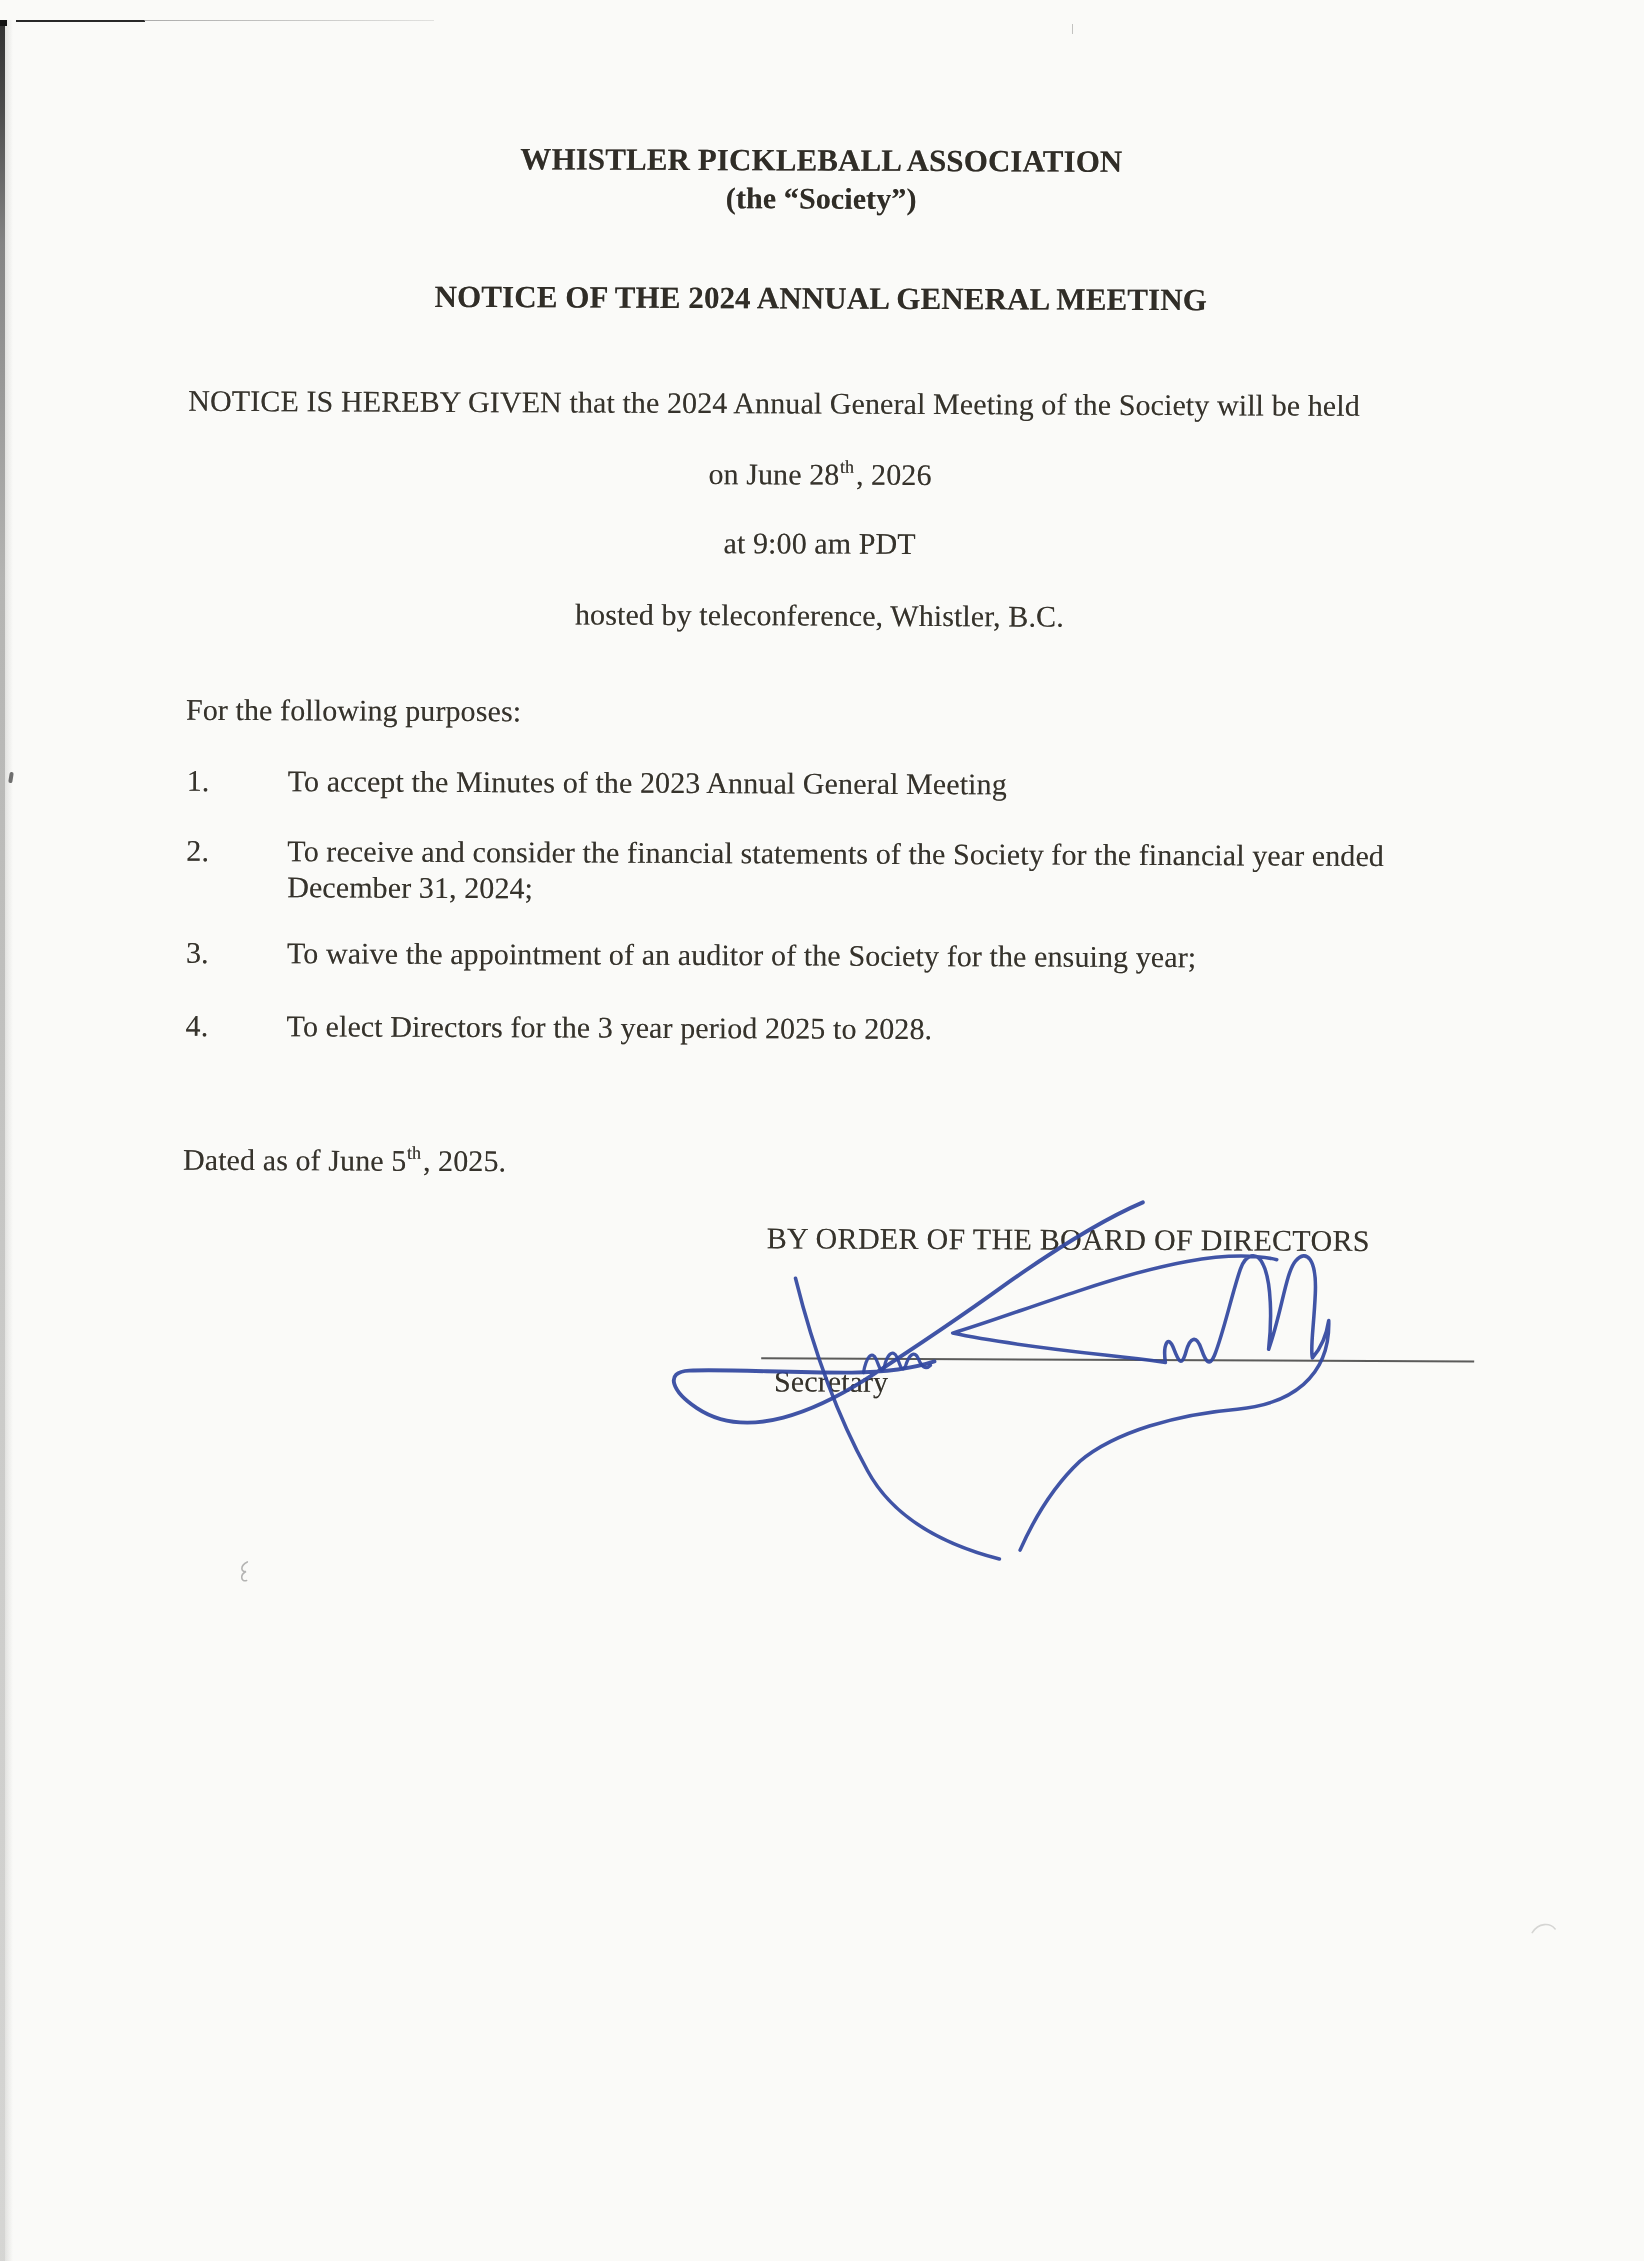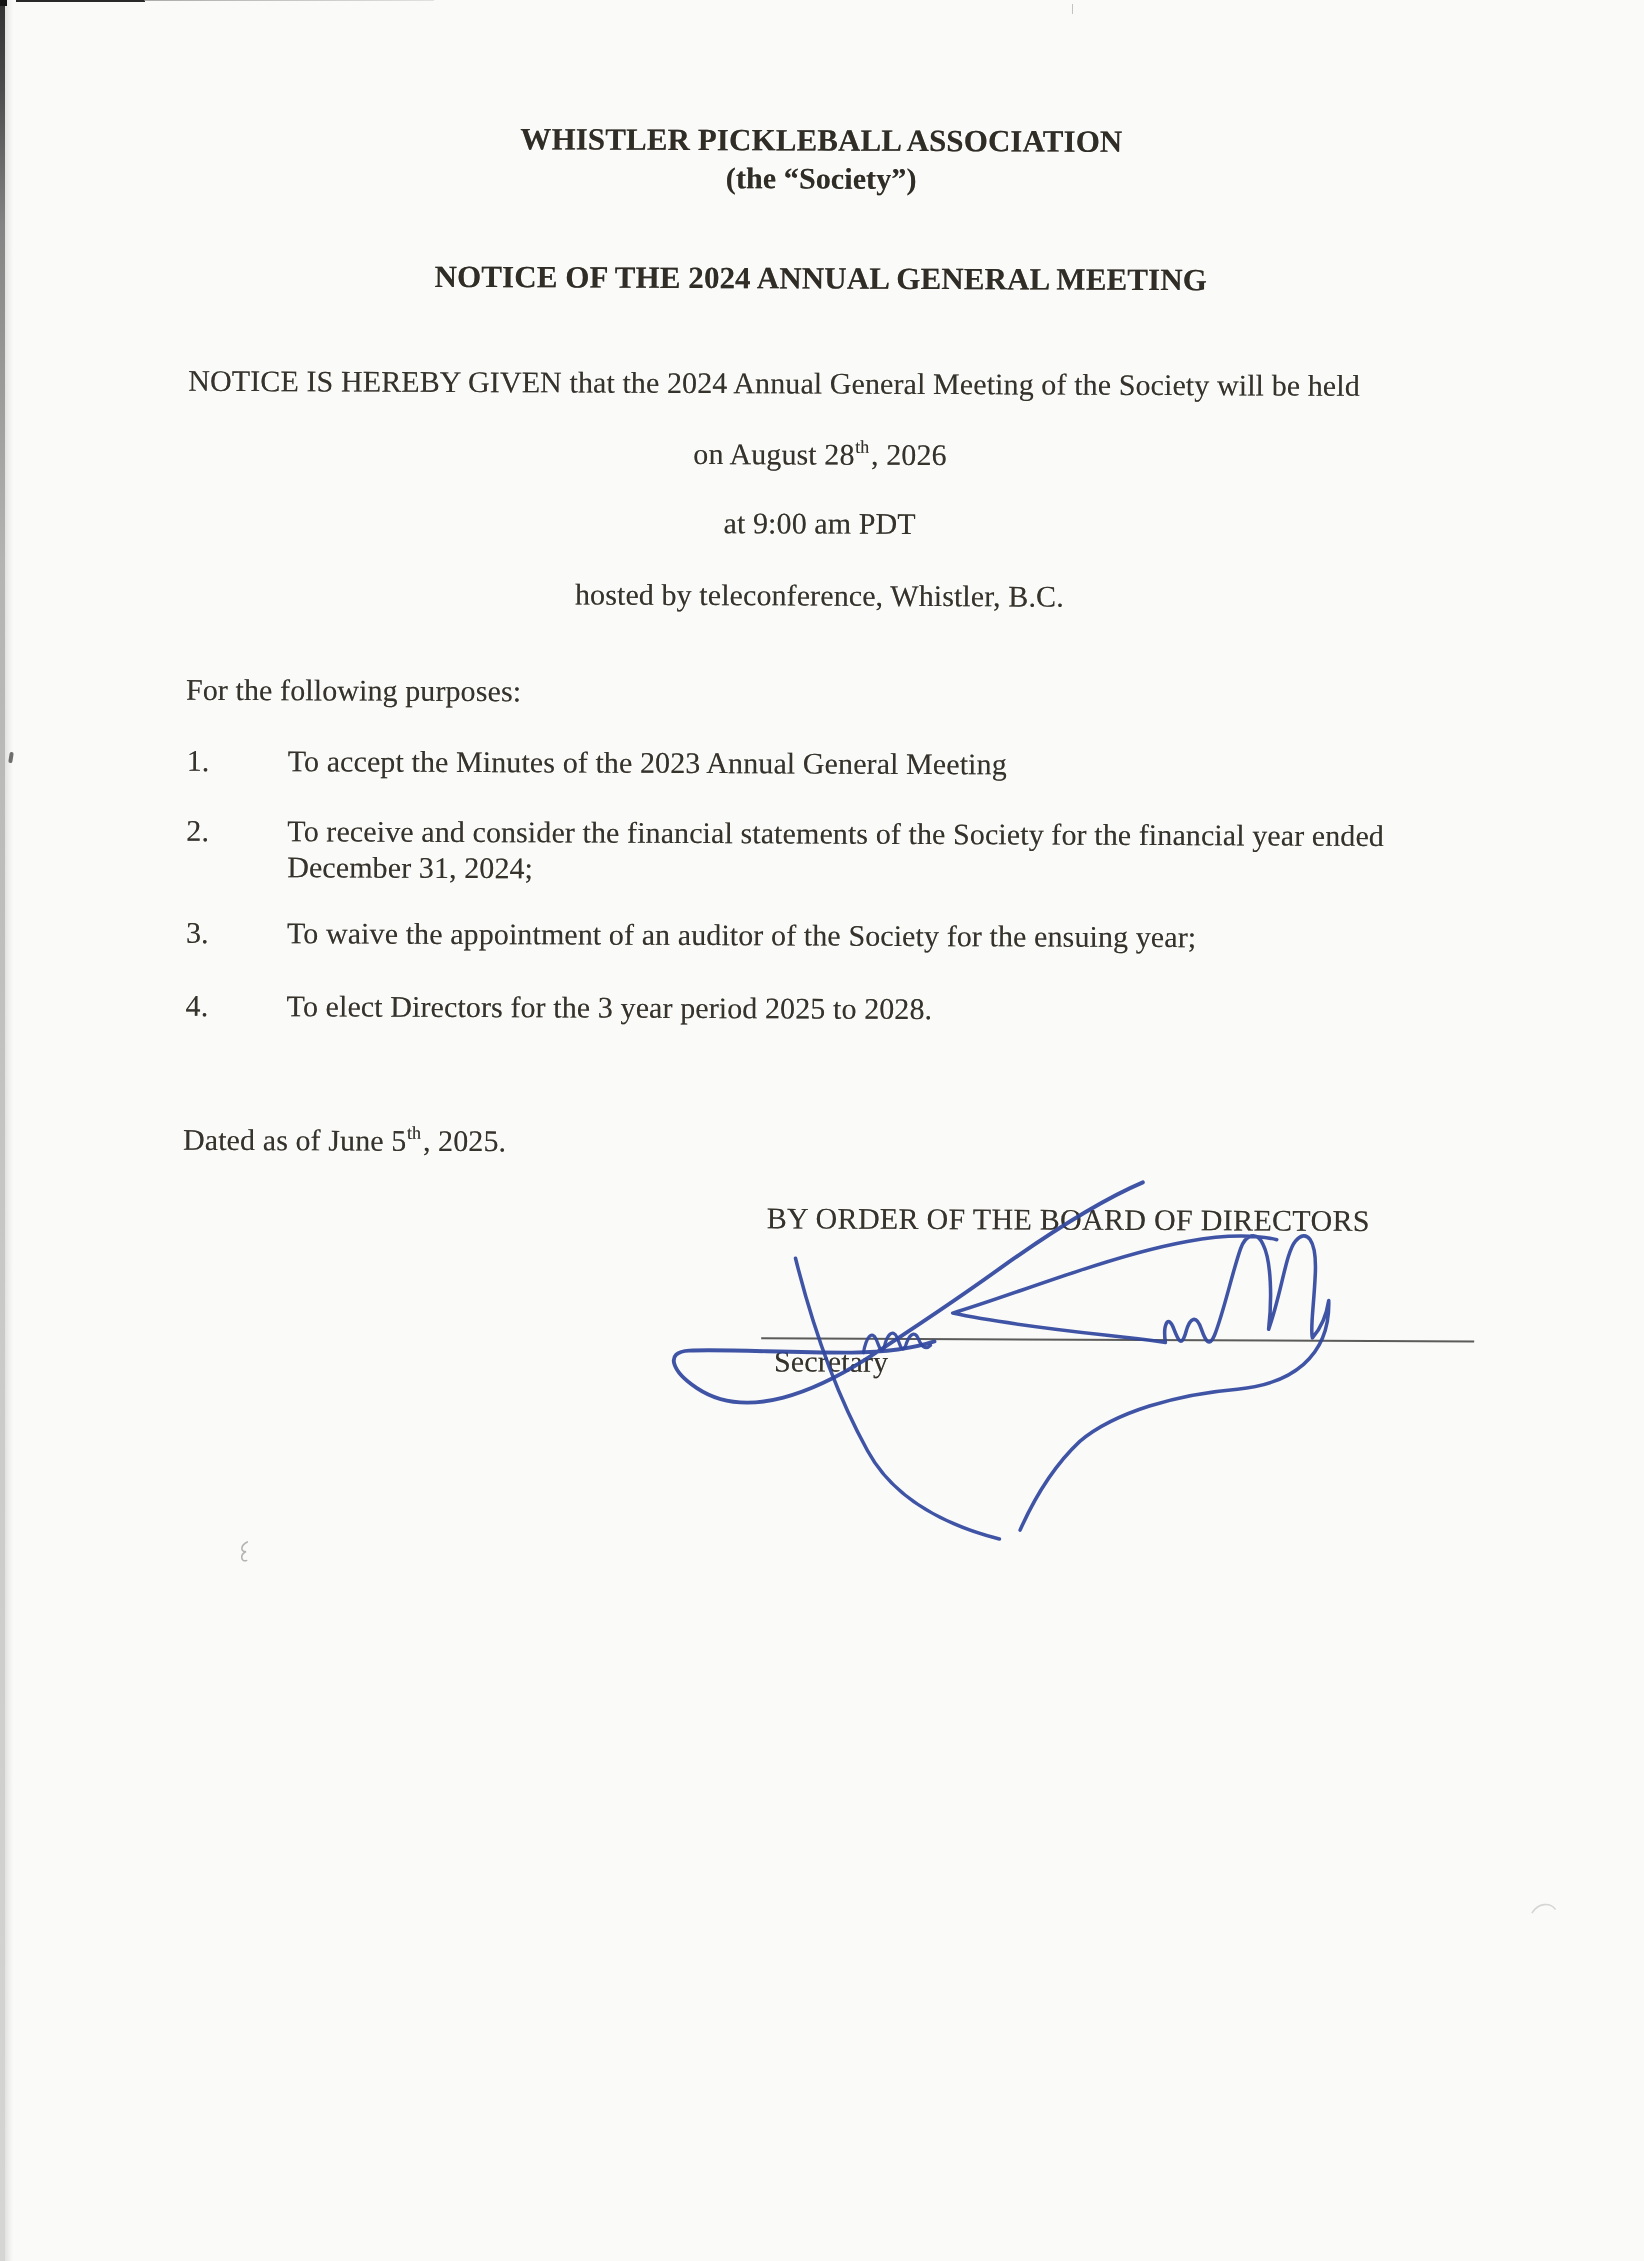--- a/index.html
+++ b/index.html
@@ -4,21 +4,21 @@
 <style>
   html, body { margin: 0; padding: 0; }
   body {
     width: 1644px; height: 2261px;
     background: #fafaf8;
     overflow: hidden;
     font-family: "Liberation Serif", "DejaVu Serif", serif;
     color: #35322c;
     position: relative;
   }
-  .page { position: absolute; inset: 0; }
+  .page { position: absolute; inset: 0; margin-top: 20px; }
 
   
   .edge-left {
     position: absolute; left: 0; top: 0; width: 4.5px; height: 100%;
     background: linear-gradient(to bottom, #0e0e0e 0%, #2e2e2e 4%, #6f6f6f 10%, #a8a8a6 25%, #c2c2c0 60%, #cfcfcd 100%);
     opacity: .85;
   }
   .edge-left-soft {
     position: absolute; left: 4.5px; top: 0; width: 8.4px; height: 100%;
     background: linear-gradient(to right, #e2e2e0, #f3f3f1 70%, rgba(250,250,248,0));
@@ -94,21 +94,21 @@
 
     <div class="txt center bold title-line1">WHISTLER PICKLEBALL ASSOCIATION</div>
 
     <div class="txt center bold title-line2">(the “Society”)</div>
 
     <div class="txt center bold notice-title">NOTICE OF THE 2024 ANNUAL GENERAL MEETING</div>
 
     <div class="txt given-line">NOTICE IS HEREBY GIVEN that the 2024 Annual General Meeting of the Society will be held</div>
 
     <div class="txt center date-line">
-      <span>on August 28</span><sup class="th">th</sup><span>, 2026</span>
+      <span>on June 28</span><sup class="th">th</sup><span>, 2026</span>
     </div>
 
     <div class="txt center time-line">at 9:00 am PDT</div>
 
     <div class="txt center loc-line">hosted by teleconference, Whistler, B.C.</div>
 
     <div class="txt purposes-heading">For the following purposes:</div>
 
     <div class="txt purpose-num p1">1.</div>
     <div class="txt purpose-text wrapok p1">

